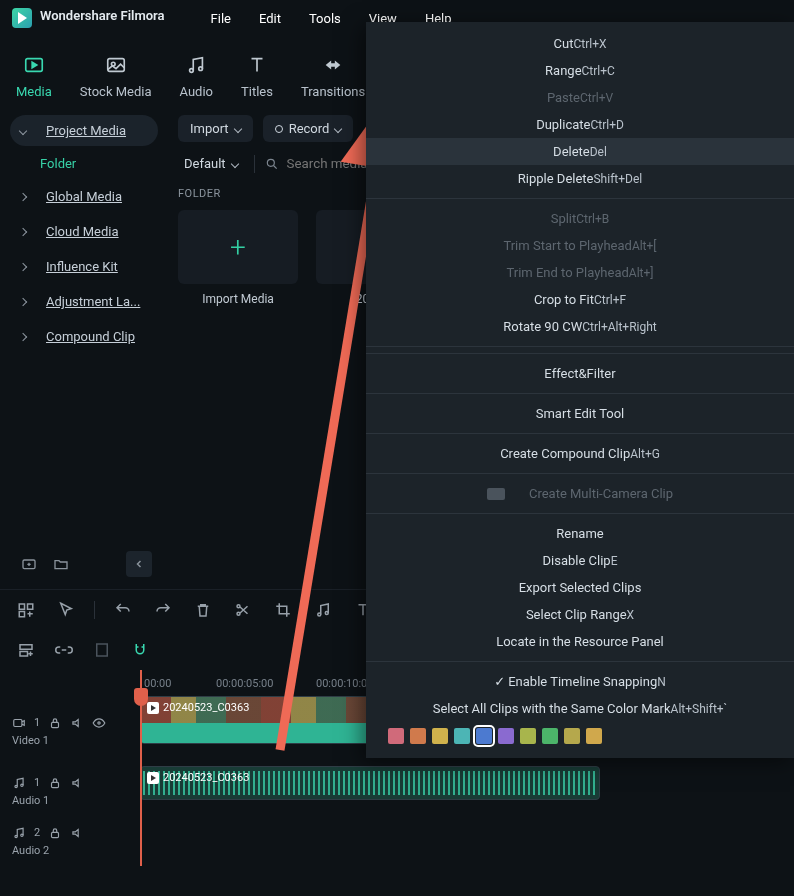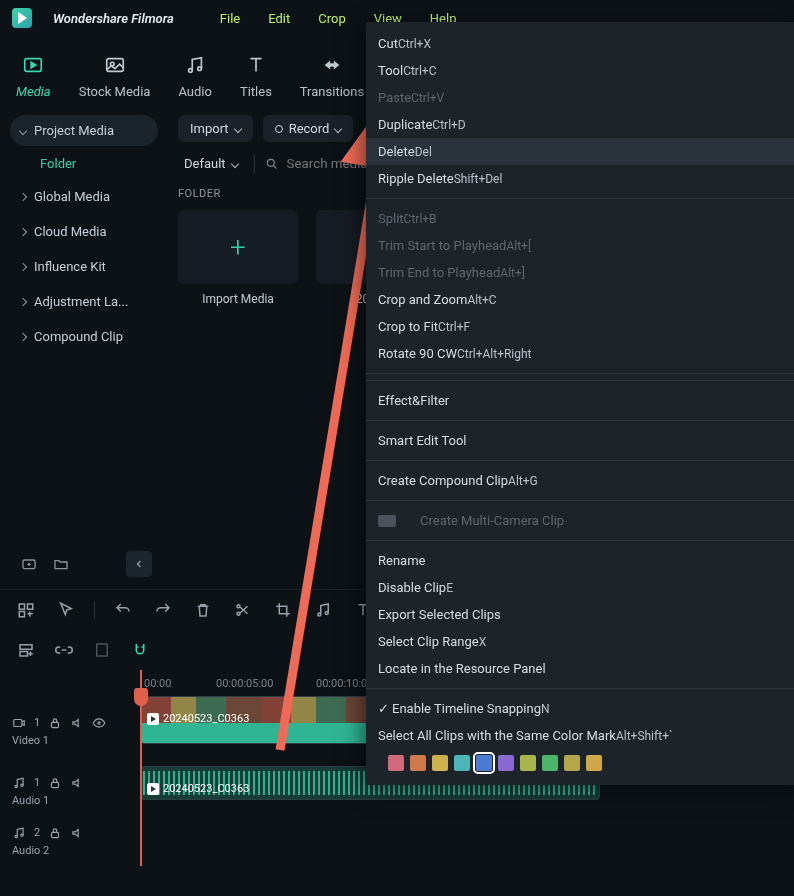--- a/index.html
+++ b/index.html
@@ -1,30 +1,30 @@
 <!DOCTYPE html>
 <html><head>
 <meta charset="utf-8">
 <style>
 * { margin:0; padding:0; box-sizing:border-box; font-family:-apple-system,BlinkMacSystemFont,"Segoe UI",Roboto,sans-serif; }
 body { background:#0d1216; color:#c8d0d8; width:794px; height:896px; overflow:hidden; position:relative; font-size:13px; }
 .titlebar { display:flex; align-items:center; height:36px; padding:0 12px; gap:18px; }
-.logo { display:flex; align-items:center; gap:21px;font-style:italic; }
+.logo { display:flex; gap:8px; }
 .logo-icon { width:20px; height:20px; border-radius:4px; background:linear-gradient(135deg,#3dd6a5,#2b9fb0); display:flex; align-items:center; justify-content:center; }
 .logo-text { font-weight:600; color:#e4eaef; font-size:13px; }
 .menubar { display:flex; gap:28px; margin-left:28px; }
-.menubar span { color:#bef264; cursor:pointer; }
+.menubar span { color:#ffffff; cursor:pointer; }
 .tabs-row { display:flex; padding:10px 12px 0 12px; gap:20px; }
 .tab-item { display:flex; flex-direction:column; align-items:center; gap:6px; padding:6px 4px 10px; cursor:pointer; color:#b8c2cc; }
-.tab-item.active { color:#39d8b0;font-style:italic; }
+.tab-item.active { color:#39d8b0; }
 .tab-icon { width:26px; height:26px; display:flex; align-items:center; justify-content:center; }
 .tab-icon svg { width:22px; height:22px; }
 .main-row { display:flex; height:480px; }
 .sidebar { width:168px; padding:6px 10px; display:flex; flex-direction:column; gap:4px; }
-.side-item { display:flex; align-items:center; gap:8px; padding:8px 10px; border-radius:16px; cursor:pointer; font-size:13px; color:#c6cfd8; }
+.side-item { display:flex; align-items:center; gap:20px; padding:8px 10px; border-radius:16px; cursor:pointer; font-size:13px; color:#c6cfd8;text-decoration:underline; }
 .side-item.sel { background:#1b232b; }
 .side-sub { padding:6px 10px 6px 30px; color:#37d1a7; cursor:pointer; }
 .chev { width:6px; height:6px; border-right:1.5px solid #8e97a0; border-bottom:1.5px solid #8e97a0; transform:rotate(-45deg); }
 .chev.down { transform:rotate(45deg); }
 .side-bottom { margin-top:auto; display:flex; align-items:center; justify-content:space-between; padding:6px; }
 .sb-btn { width:26px; height:26px; display:flex; align-items:center; justify-content:center; border-radius:4px; cursor:pointer; color:#8a939c; }
 .sb-btn.fill { background:#1c242c; }
 .content { flex:1; padding:6px 10px; position:relative; }
 .top-controls { display:flex; gap:10px; margin-bottom:10px; }
 .pill { background:#1a2129; border-radius:6px; padding:6px 12px; display:flex; align-items:center; gap:6px; cursor:pointer; color:#d0d8e0; font-size:13px; }
@@ -54,27 +54,27 @@
 .ruler { height:26px; display:flex; align-items:center; color:#77808a; font-size:11px; position:relative; }
 .ruler-tick { position:absolute; }
 .playhead { position:absolute; left:0; top:0; bottom:0; width:2px; background:#e0604b; z-index:5; }
 .playhead::before { content:""; position:absolute; top:18px; left:-6px; width:14px; height:18px; background:#e0604b; border-radius:3px 3px 7px 7px; }
 .clip { position:absolute; height:48px; border-radius:4px; overflow:hidden; border:1px solid #2f3d46; }
 .clip.video { background:linear-gradient(180deg,#2a4c43,#2a4c43); top:0; }
 .clip.video::before { content:""; position:absolute; inset:0; background:repeating-linear-gradient(90deg,#b03c2e 0 30px,#c8a54a 30px 55px,#4a7b5c 55px 85px,#8c4430 85px 120px); opacity:0.65; height:28px; }
 .clip.video::after { content:""; position:absolute; bottom:0; left:0; right:0; height:20px; background:#2fb494; }
 .clip.audio { background:#183c36; top:0; height:34px; }
 .clip.audio::after { content:""; position:absolute; inset:4px 2px; background:repeating-linear-gradient(90deg,#3de0b5 0 2px,transparent 2px 5px); opacity:0.7; }
-.clip-lbl { position:absolute; top:15px; left:6px; color:#fff; font-size:11px; z-index:2; display:flex; align-items:center; gap:4px; }
+.clip-lbl { position:absolute; top:4px; left:6px; color:#fff; font-size:11px; z-index:2; display:flex; align-items:center; gap:4px; }
 .clip-play { width:12px; height:12px; background:#fff; border-radius:2px; display:flex; align-items:center; justify-content:center; }
 .clip-play::after { content:""; border-left:5px solid #333; border-top:3px solid transparent; border-bottom:3px solid transparent; }
 .canvas-row { height:50px; position:relative; }
 .canvas-row.tall { height:70px; padding-top:8px; }
 .ctx-menu { position:absolute; top:22px; left:366px; right:0; background:#1c2329; box-shadow:-4px 4px 20px rgba(0,0,0,0.5); z-index:50; padding:8px 0; font-size:13px; }
-.ctx-item { display:flex; justify-content:flex-start; align-items:center; padding:6px 12px; cursor:pointer; color:#d6dee5; }
+.ctx-item { display:flex; justify-content:center; align-items:center; padding:6px 22px; cursor:pointer; color:#d6dee5; }
 .ctx-item:hover,.ctx-item.hover { background:#2a333b; }
 .ctx-item.disabled { color:#5d666f; cursor:default; }
 .ctx-sep { height:1px; background:#2c343c; margin:6px 0; }
 .ctx-short { color:#b9c2cb; font-size:12px; }
 .ctx-item.disabled .ctx-short { color:#5d666f; }
 .checkmark { width:14px; display:inline-block; color:#d6dee5; }
 .multicam { display:flex; align-items:center; gap:24px; }
 .mc-ico { width:18px; height:12px; border-radius:2px; background:#4a535c; }
 .colors { display:flex; gap:6px; padding:6px 22px; }
 .color-sw { width:16px; height:16px; border-radius:2px; cursor:pointer; }
@@ -90,21 +90,21 @@
     <div class="logo-icon">
       <svg viewBox="0 0 20 20">
           <path d="M6 4 L15 10 L6 16 Z" fill="#fff"></path>
         </svg>
     </div>
     <span class="logo-text">Wondershare Filmora</span>
   </div>
   <div class="menubar">
     <span>File</span>
     <span>Edit</span>
-    <span>Crop</span>
+    <span>Tools</span>
     <span>View</span>
     <span>Help</span>
   </div>
 </div>
 
 <div class="tabs-row">
   <div class="tab-item active">
     <div class="tab-icon">
         <svg viewBox="0 0 24 24" fill="none" stroke="#39d8b0" stroke-width="1.8">
           <rect x="3" y="5" width="18" height="14" rx="2"></rect>
@@ -426,21 +426,21 @@
     <div class="canvas-row"></div>
   </div>
 </div>
 
 <div class="ctx-menu" id="ctx-menu">
     <div class="ctx-item">
       <span><span>Cut</span></span>
       <span class="ctx-short">Ctrl+X</span>
     </div>
     <div class="ctx-item">
-      <span><span>Tool</span></span>
+      <span><span>Range</span></span>
       <span class="ctx-short">Ctrl+C</span>
     </div>
     <div class="ctx-item disabled">
       <span><span>Paste</span></span>
       <span class="ctx-short">Ctrl+V</span>
     </div>
     <div class="ctx-item">
       <span><span>Duplicate</span></span>
       <span class="ctx-short">Ctrl+D</span>
     </div>
@@ -457,24 +457,20 @@
       <span><span>Split</span></span>
       <span class="ctx-short">Ctrl+B</span>
     </div>
     <div class="ctx-item disabled">
       <span><span>Trim Start to Playhead</span></span>
       <span class="ctx-short">Alt+[</span>
     </div>
     <div class="ctx-item disabled">
       <span><span>Trim End to Playhead</span></span>
       <span class="ctx-short">Alt+]</span>
-    </div>
-    <div class="ctx-item">
-      <span><span>Crop and Zoom</span></span>
-      <span class="ctx-short">Alt+C</span>
     </div>
     <div class="ctx-item">
       <span><span>Crop to Fit</span></span>
       <span class="ctx-short">Ctrl+F</span>
     </div>
     <div class="ctx-item">
       <span><span>Rotate 90 CW</span></span>
       <span class="ctx-short">Ctrl+Alt+Right</span>
     </div>
     <div class="ctx-sep"></div>

